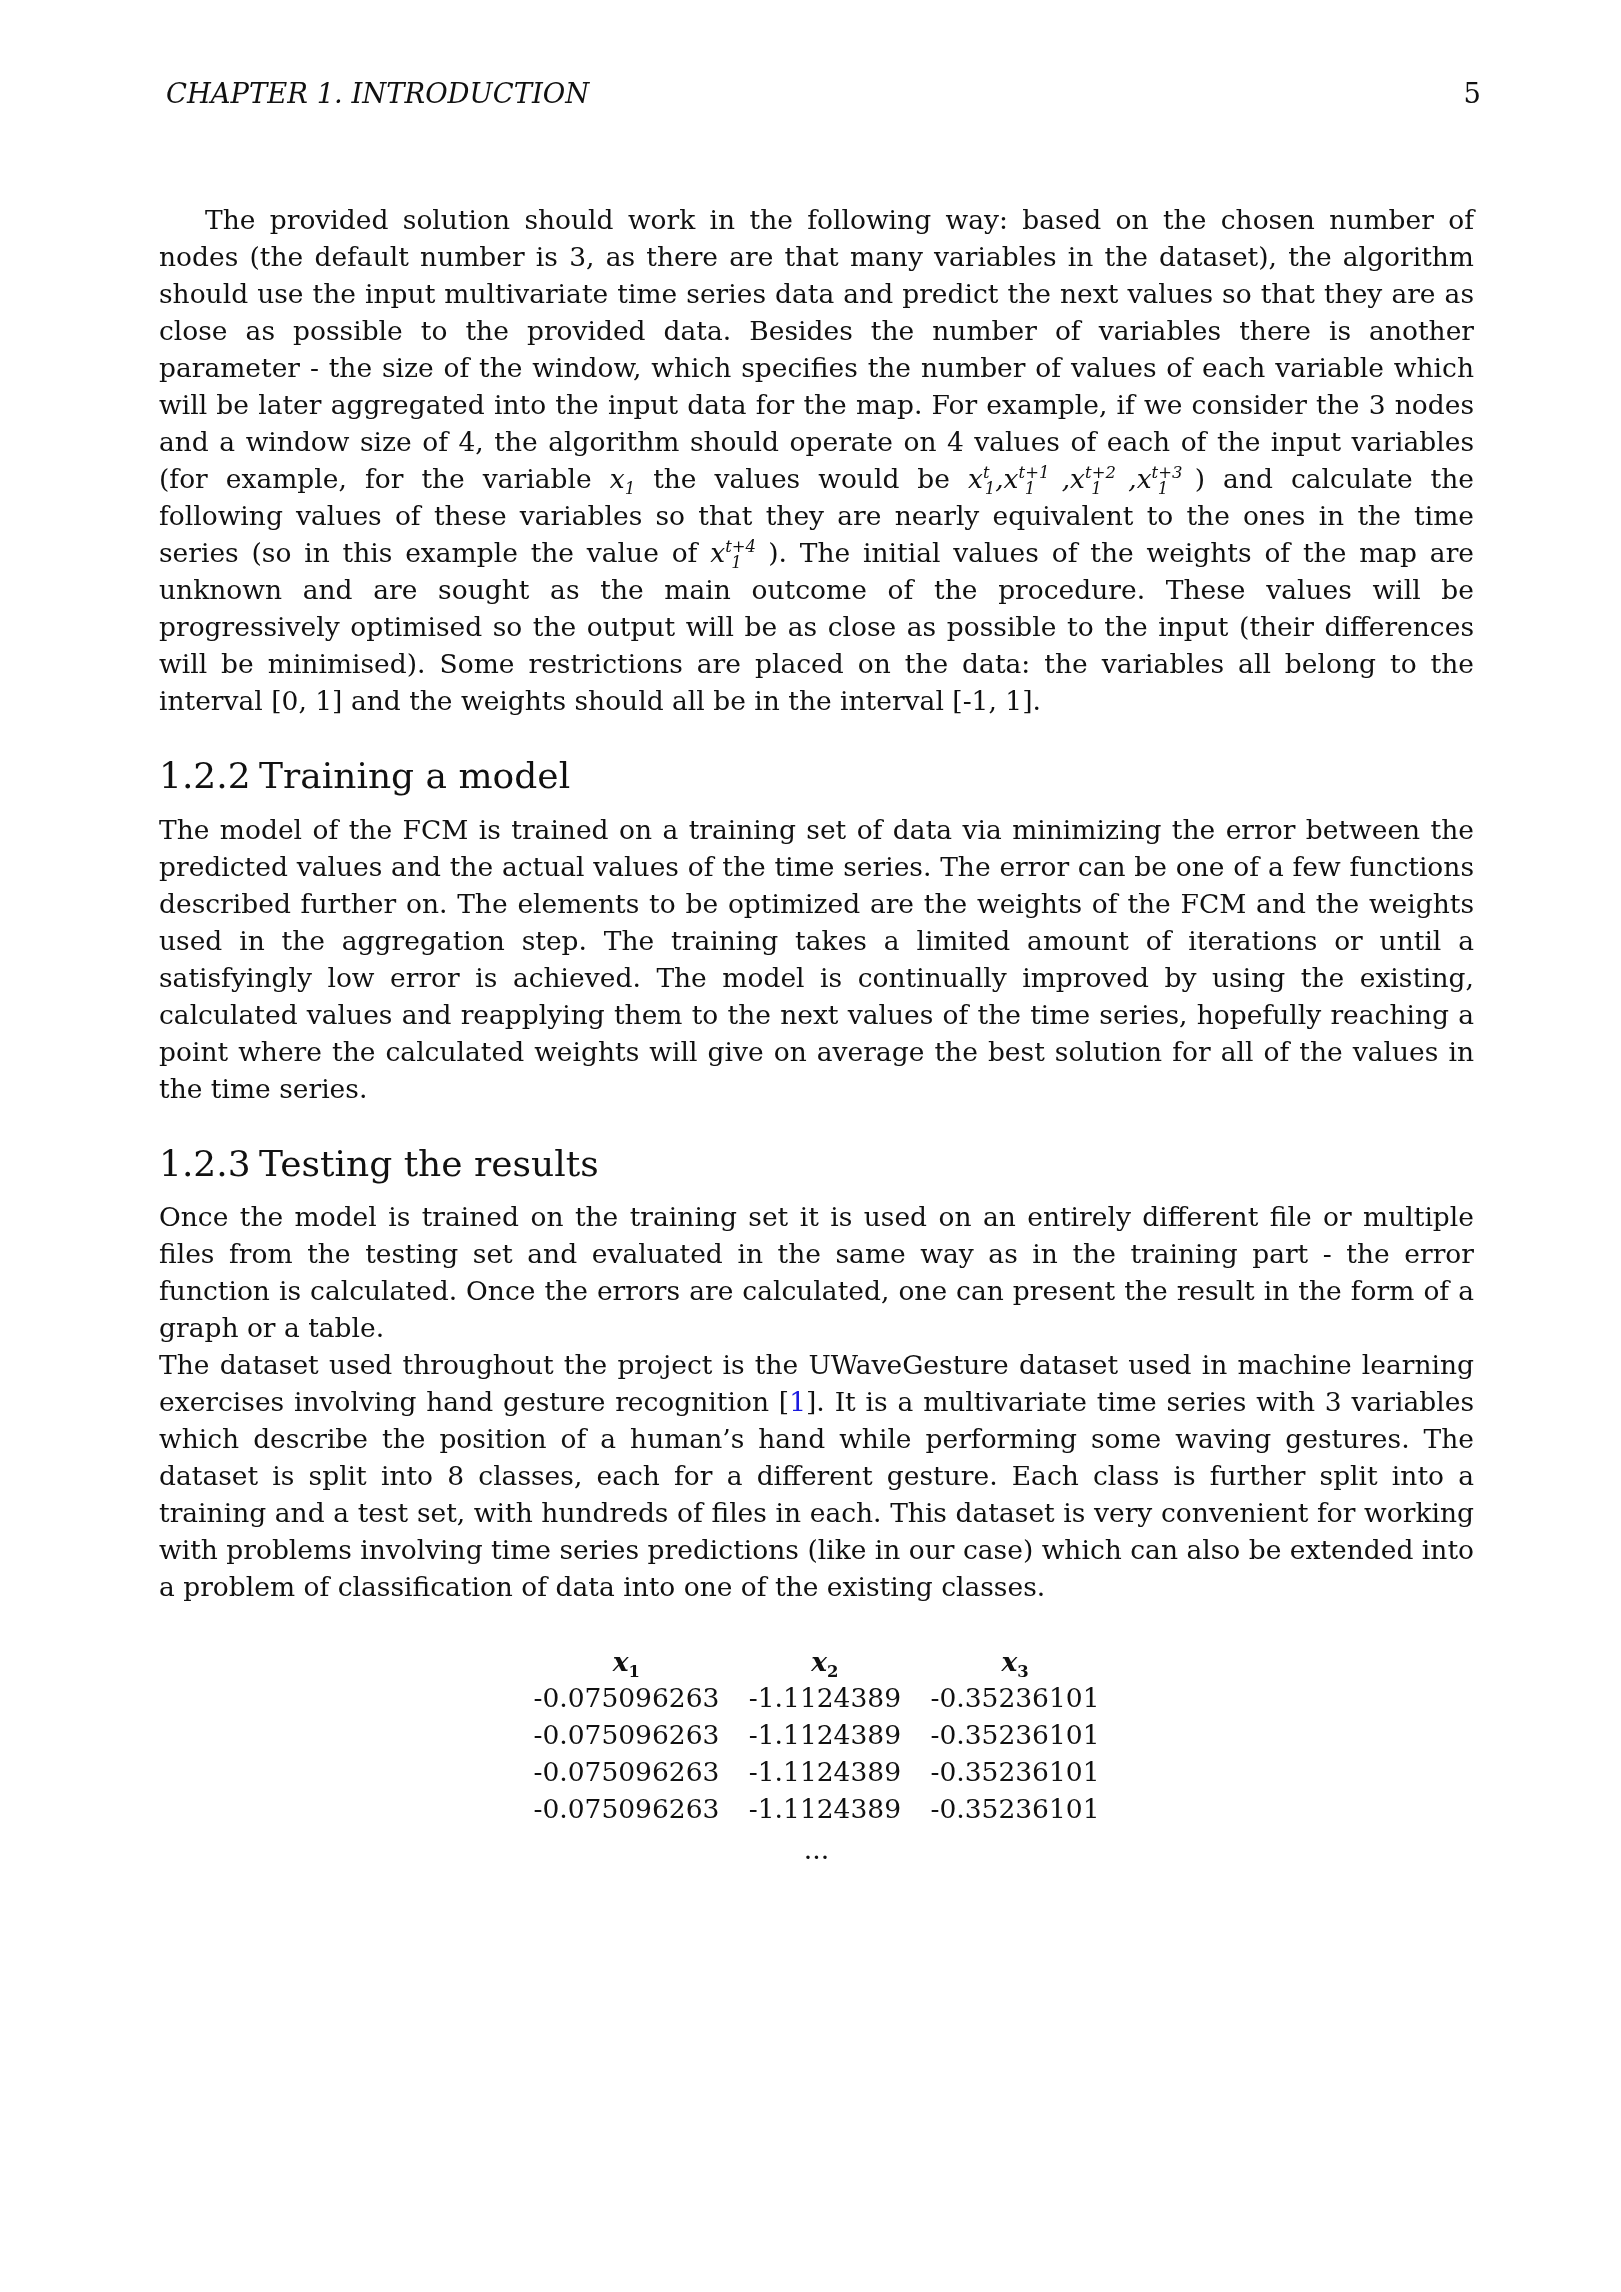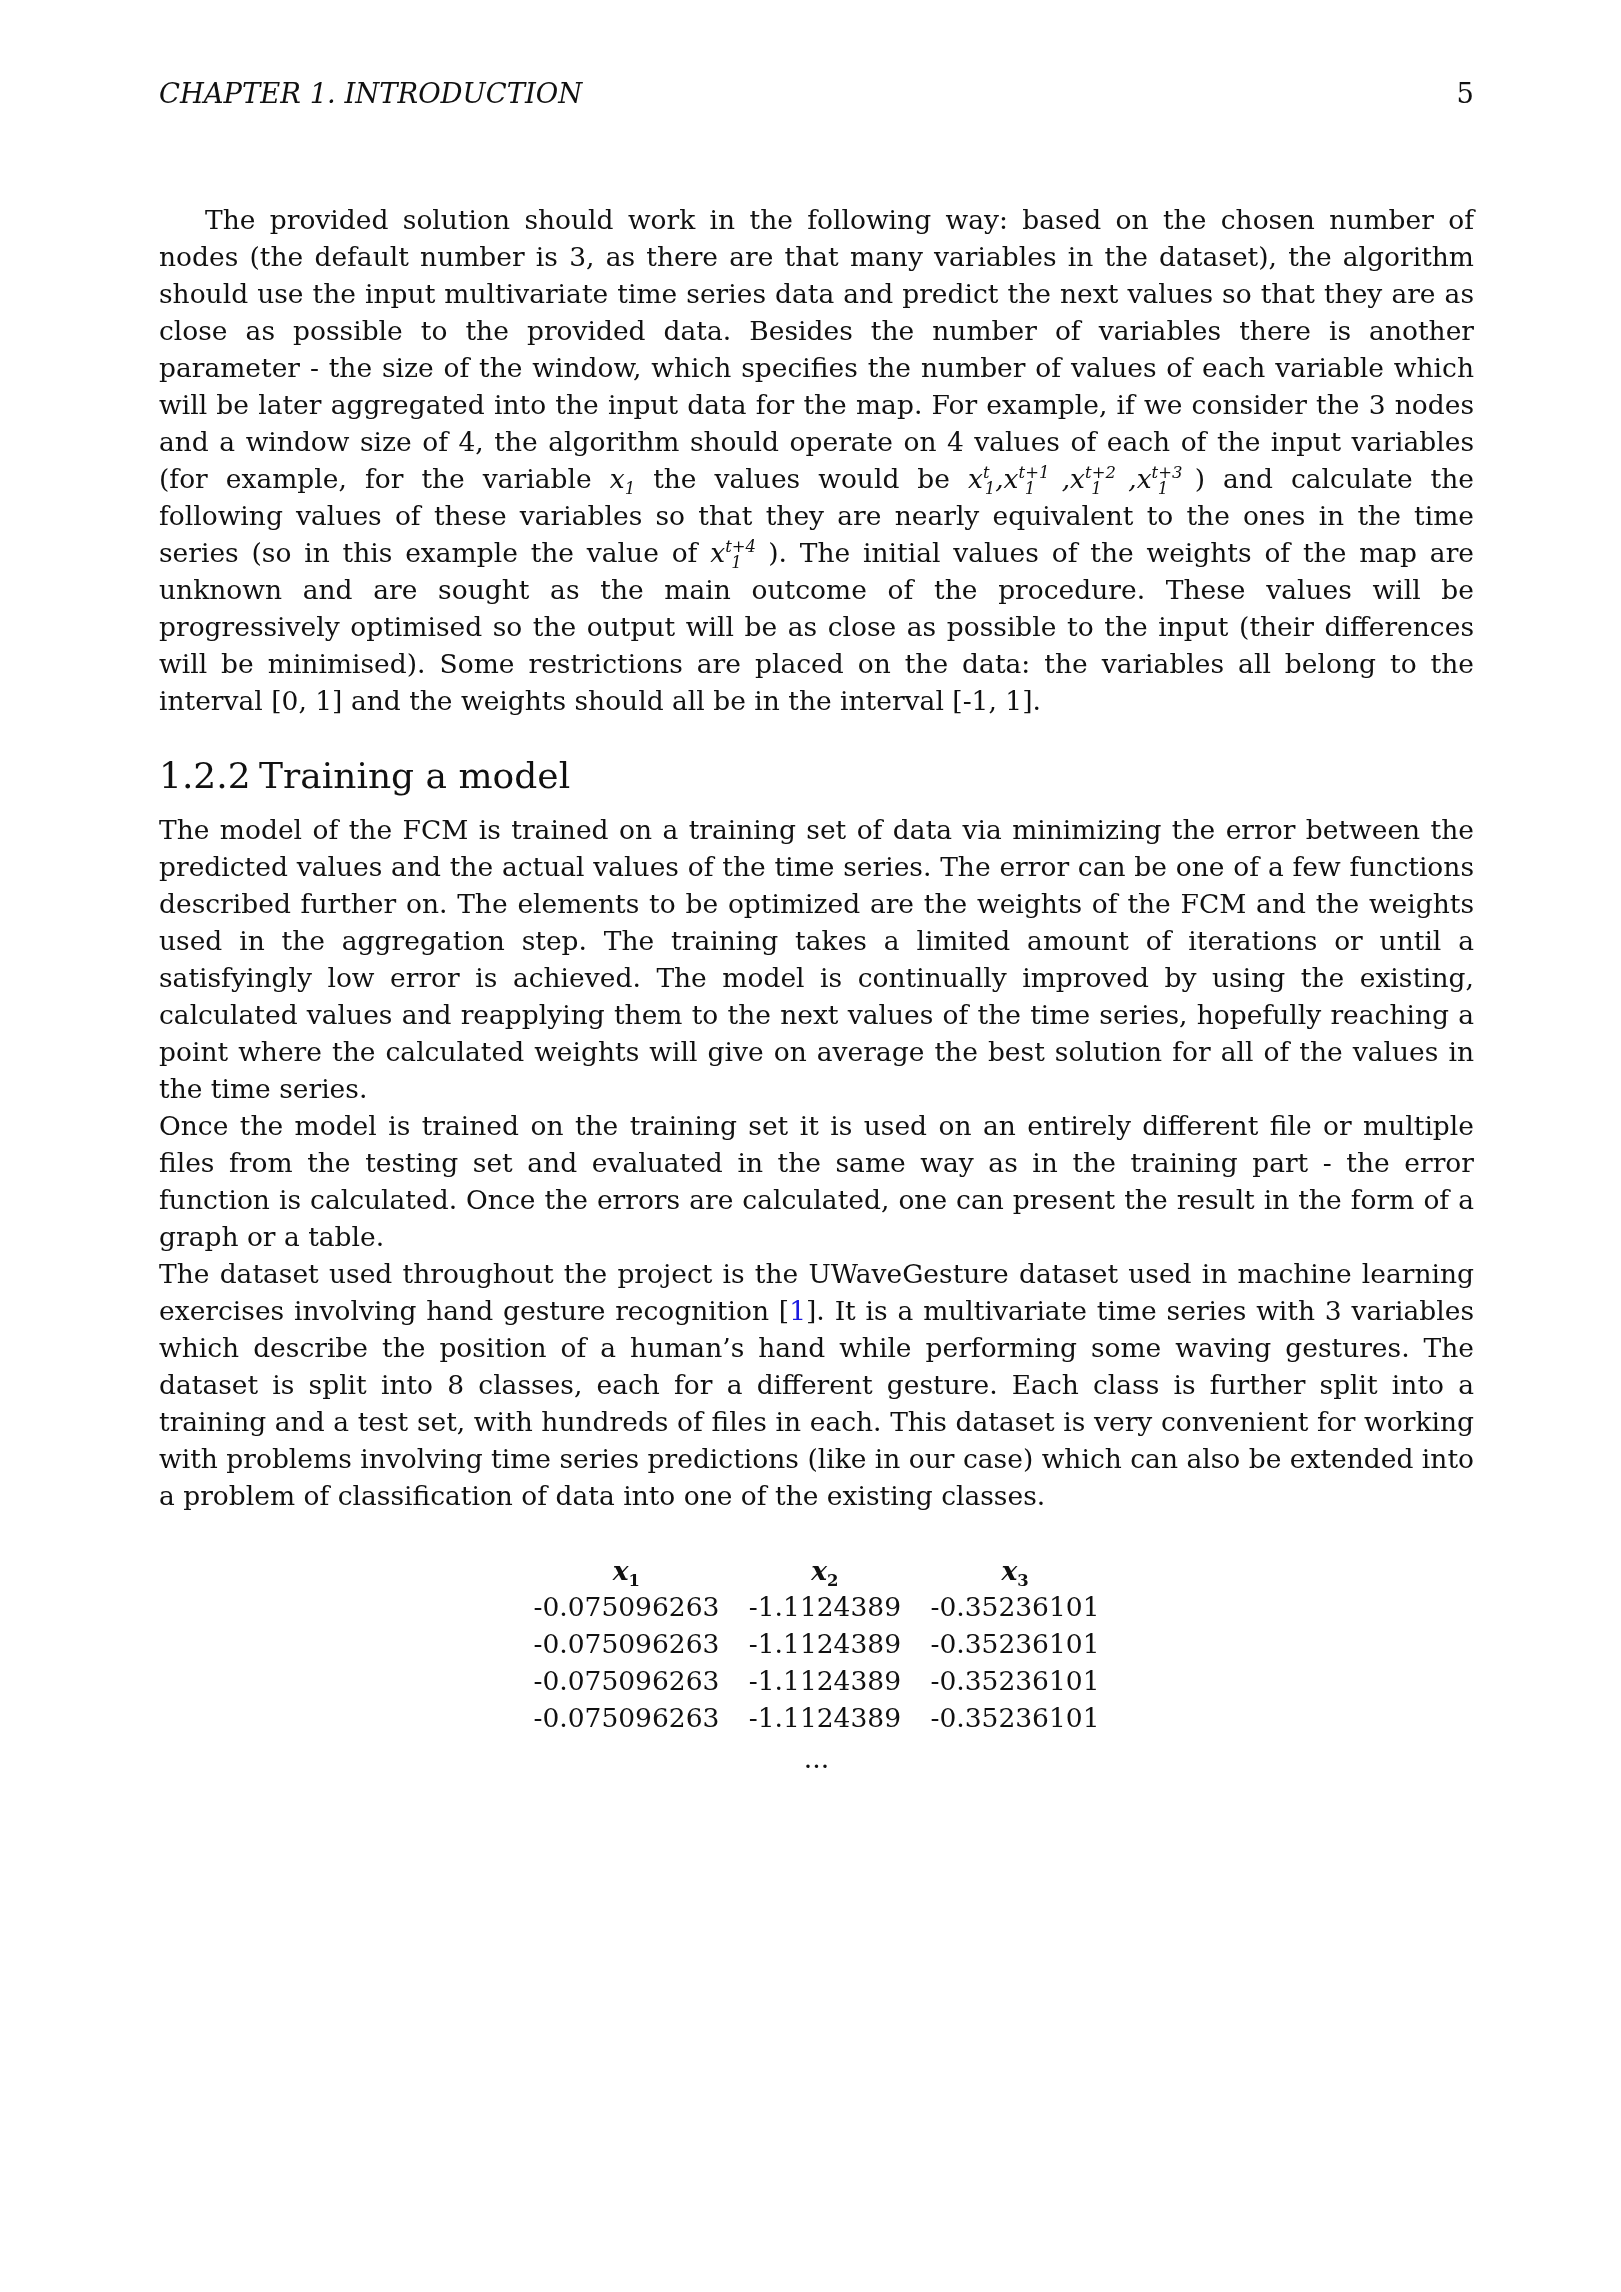--- a/index.html
+++ b/index.html
@@ -1,18 +1,18 @@
 <!DOCTYPE html>
 <html><head>
 <meta charset="utf-8">
 <style>
   html, body { margin: 0; padding: 0; background: #ffffff; }
   body { width: 1621px; height: 2293px; position: relative; color: #111; font-family: "DejaVu Serif", "Liberation Serif", serif; }
   .page { position: absolute; left: 159px; top: 0; width: 1315px; }
-  .running-head { position: absolute; top: 76px; left: 0; width: 1315px; font-size: 27.4px; line-height: 35px; }
+  .running-head { position: absolute; top: 76px; left: 7px; width: 1315px; font-size: 27.4px; line-height: 35px; }
   .running-head .chap { font-style: italic; }
   .running-head .num { position: absolute; right: 0; top: 0; }
   .body { position: absolute; top: 161px; left: 0; width: 1315px; font-size: 26.5px; line-height: 37px; text-align: justify; margin-top: 40px; }
   p { margin: 0; }
   p.indent { text-indent: 46px; }
   h3 { font-size: 36px; font-weight: normal; margin: 37px 0 15.7px 0; line-height: 39px; }
   h3 .secnum { display: inline-block; width: 100px; }
   h2 { font-size: 37px; font-weight: bold; margin: 39px 0 21.6px 0; line-height: 47px; }
   h2 .secnum { display: inline-block; width: 88px; }
   .m { font-style: italic; }
@@ -33,20 +33,21 @@
     <span class="num">5</span>
   </div>
 
   <div class="body">
 
     <p class="indent"><span>The provided solution should work in the following way: based on the chosen number of nodes (the default number is 3, as there are that many variables in the dataset), the algorithm should use the input multivariate time series data and predict the next values so that they are as close as possible to the provided data.  Besides the number of variables there is another parameter - the size of the window, which specifies the number of values of each variable which will be later aggregated into the input data for the map. For example, if we consider the 3 nodes and a window size of 4, the algorithm should operate on 4 values of each of the input variables (for example, for the variable </span><span class="m"><span>x</span><sub>1</sub></span><span> the values would be </span><span class="m"><span>x</span><sup>t</sup><sub style="margin-left:-0.3em">1</sub><span>,</span><span>x</span><sup>t+1</sup><sub style="margin-left:-1.5em">1</sub><span style="margin-left:1.0em">,</span><span>x</span><sup>t+2</sup><sub style="margin-left:-1.5em">1</sub><span style="margin-left:1.0em">,</span><span>x</span><sup>t+3</sup><sub style="margin-left:-1.5em">1</sub><span style="margin-left:1.0em"></span></span><span>) and calculate the following values of these variables so that they are nearly equivalent to the ones in the time series (so in this example the value of </span><span class="m"><span>x</span><sup>t+4</sup><sub style="margin-left:-1.5em">1</sub><span style="margin-left:1.0em"></span></span><span>). The initial values of the weights of the map are unknown and are sought as the main outcome of the procedure.  These values will be progressively optimised so the output will be as close as possible to the input (their differences will be minimised). Some restrictions are placed on the data: the variables all belong to the interval [0, 1] and the weights should all be in the interval [-1, 1].</span></p>
 
     <h3><span class="secnum">1.2.2</span><span>Training a model</span></h3>
     <p>The model of the FCM is trained on a training set of data via minimizing the error between the predicted values and the actual values of the time series. The error can be one of a few functions described further on. The elements to be optimized are the weights of the FCM and the weights used in the aggregation step. The training takes a limited amount of iterations or until a satisfyingly low error is achieved. The model is continually improved by using the existing, calculated values and reapplying them to the next values of the time series, hopefully reaching a point where the calculated weights will give on average the best solution for all of the values in the time series.</p>
 
+    <h3><span class="secnum">1.2.3</span><span>Testing the results</span></h3>
     <p>Once the model is trained on the training set it is used on an entirely different file or multiple files from the testing set and evaluated in the same way as in the training part - the error function is calculated. Once the errors are calculated, one can present the result in the form of a graph or a table.</p>
 
     <p><span>The dataset used throughout the project is the UWaveGesture dataset used in machine learning exercises involving hand gesture recognition [</span><a class="cite">1</a><span>]. It is a multivariate time series with 3 variables which describe the position of a human’s hand while performing some waving gestures.  The dataset is split into 8 classes, each for a different gesture. Each class is further split into a training and a test set, with hundreds of files in each.  This dataset is very convenient for working with problems involving time series predictions (like in our case) which can also be extended into a problem of classification of data into one of the existing classes.</span></p>
 
     <table class="datatable">
       <thead>
         <tr>
           <th><span>x</span><sub style="font-style:normal">1</sub></th>
           <th><span>x</span><sub style="font-style:normal">2</sub></th>
           <th><span>x</span><sub style="font-style:normal">3</sub></th>

